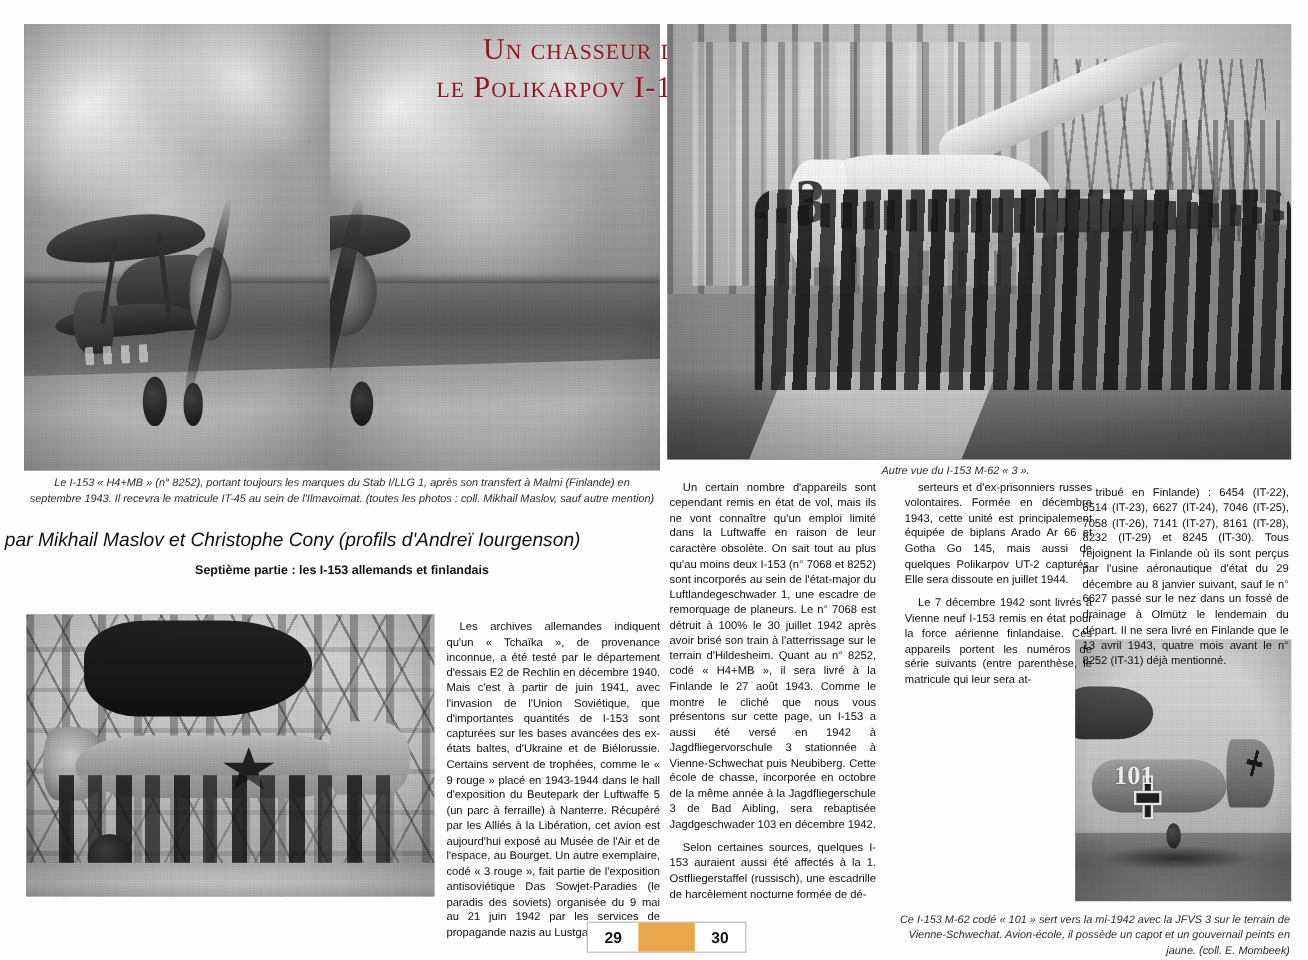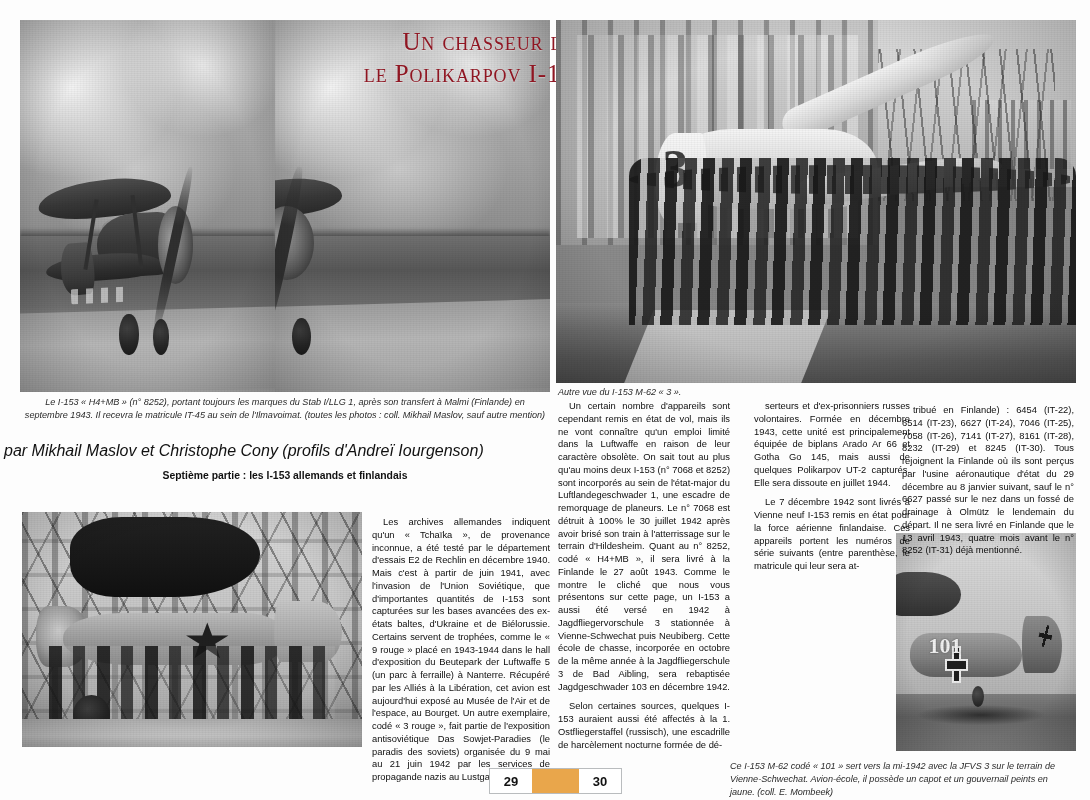--- a/index.html
+++ b/index.html
@@ -335,20 +335,21 @@
   .sc { font-variant: small-caps; }
 
   
   .caption {
     position: absolute;
     font-family: "Liberation Sans", sans-serif;
     font-style: italic;
     font-size: 9.1px;
     line-height: 1.42;
     color: #2a2a2a;
+    text-align: right;
   }
   .caption.center { text-align: center; }
 
   
   .part-line {
     position: absolute;
     left: 20px; width: 530px;
     text-align: center;
     font-size: 10.4px;
     font-weight: bold;

